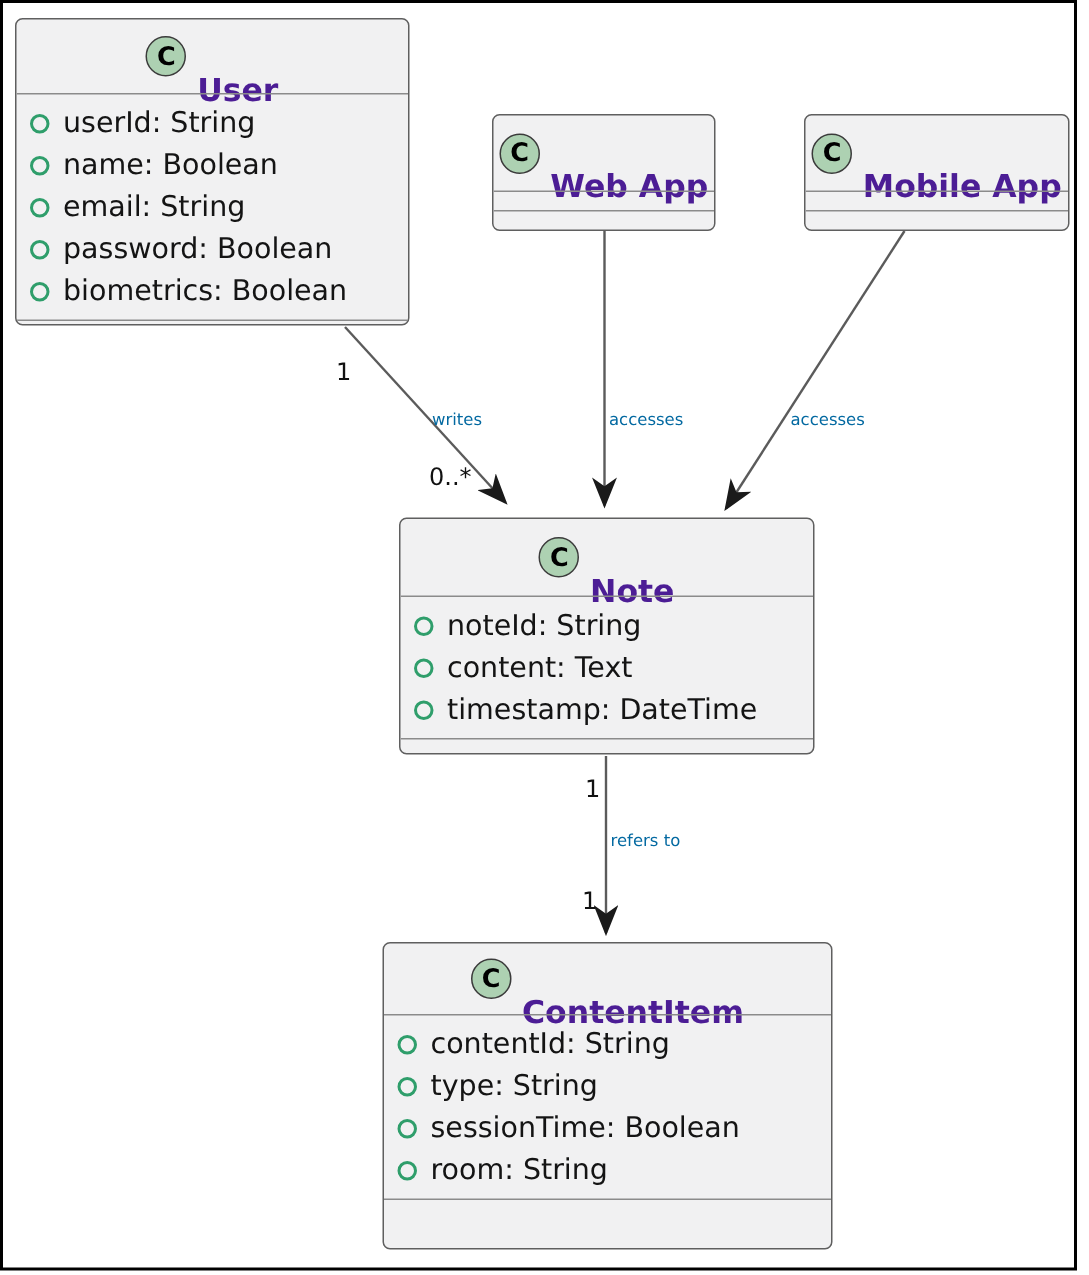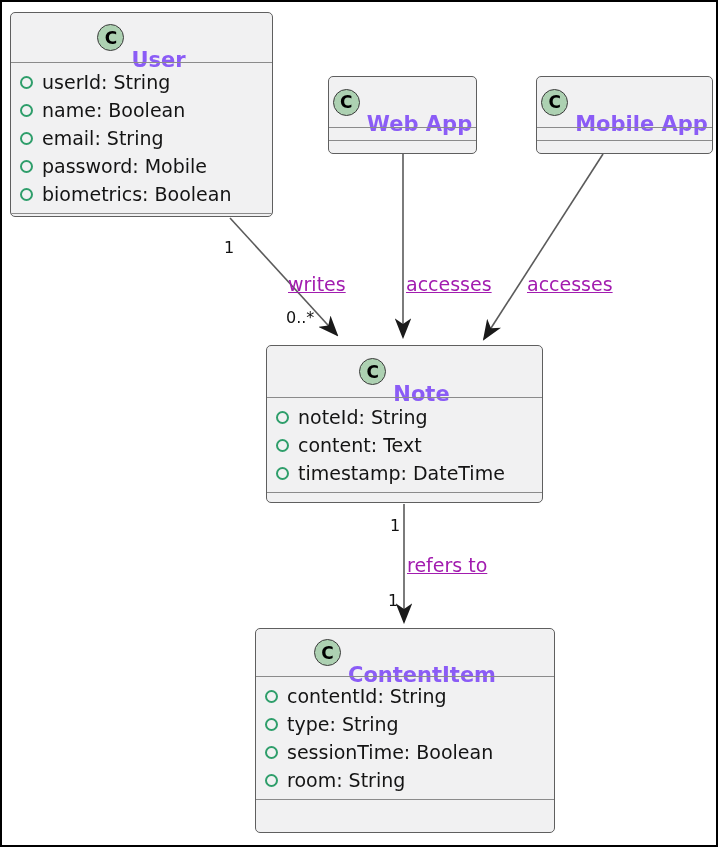--- a/index.html
+++ b/index.html
@@ -23,37 +23,37 @@
     display:flex; align-items:center; justify-content:center; gap:7px;
     flex:0 0 auto; box-sizing:border-box; padding:0 6px;
   }
   .c-circle {
     width:27px; height:27px; border-radius:50%;
     background:#add1b2; border:1.5px solid #3b3b3b;
     display:flex; align-items:center; justify-content:center;
     font-size:17px; font-weight:700; color:#000; box-sizing:border-box;
     flex:0 0 auto;
   }
-  .class-title { font-size:21px; font-weight:700; color:#8b5cf6; white-space:nowrap;margin-top:44px; }
+  .class-title { font-size:21px; font-weight:700; color:#4c1d95; white-space:nowrap;margin-top:44px; }
   .attr-list {
     list-style:none; margin:0; padding:5px 8px 5px 9px;
     border-top:1px solid #8b8b8b; flex:0 0 auto;
   }
   .attr-list li {
     display:flex; align-items:center; gap:9px;
     font-size:19px; line-height:28px; color:#141414; white-space:nowrap;
   }
   .attr-bullet {
     width:9px; height:9px; border-radius:50%;
     border:2px solid #2f9e6b; box-sizing:content-box; flex:0 0 auto;
   }
   .methods-compartment { border-top:1px solid #8b8b8b; flex:1 1 auto; min-height:9px; }
   .empty-compartment { border-top:1px solid #8b8b8b; flex:0 0 auto; }
 
-  .edge-label { position:absolute; font-size:19px; color:#a21caf; white-space:nowrap;text-decoration:underline; }
+  .edge-label { position:absolute; font-size:11px; color:#0369a1; white-space:nowrap; }
   .mult-label { position:absolute; font-size:16px; color:#111; white-space:nowrap; }
 </style>
 </head>
 <body>
 
 <div class="frame"></div>
 
 <svg class="edges-svg" viewBox="0 0 726 850" xmlns="http://www.w3.org/2000/svg">
   <defs>
     <marker id="arrow" viewBox="0 0 10 8" refX="9" refY="4" markerWidth="13" markerHeight="10.4" orient="auto-start-reverse">
@@ -79,21 +79,21 @@
       <li>
         <span class="attr-bullet"></span>
         <span>name: Boolean</span>
       </li>
       <li>
         <span class="attr-bullet"></span>
         <span>email: String</span>
       </li>
       <li>
         <span class="attr-bullet"></span>
-        <span>password: Mobile</span>
+        <span>password: Boolean</span>
       </li>
       <li>
         <span class="attr-bullet"></span>
         <span>biometrics: Boolean</span>
       </li>
     </ul>
   <div class="methods-compartment"></div>
 </div>
 
 <div class="class-box" style="left:328px; top:76px; width:149px; height:78px;">

